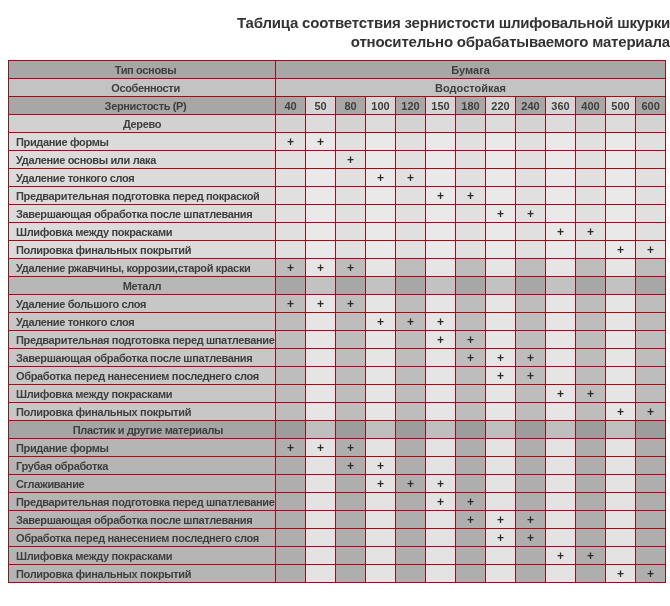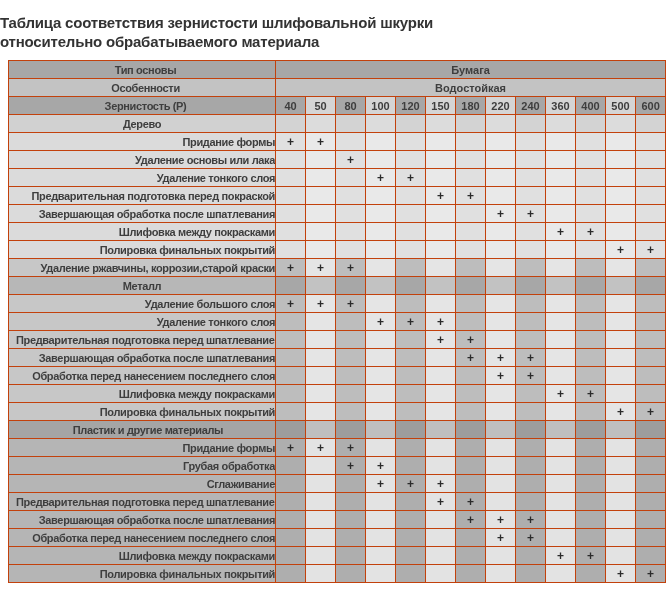--- a/index.html
+++ b/index.html
@@ -3,33 +3,33 @@
 <meta charset="utf-8">
 <title>Grit table</title>
 <style>
   html,body{margin:0;padding:0;}
   body{
     width:670px;height:606px;background:#ffffff;overflow:hidden;
     font-family:"Liberation Sans","DejaVu Sans",sans-serif;
     -webkit-font-smoothing:antialiased;
   }
   .title{
-    padding-top:13px;text-align:left;font-weight:bold;
+    padding-top:13px;text-align:right;font-weight:bold;
     font-size:15px;line-height:19px;color:#333333;letter-spacing:-0.2px;
   }
   table.grit-table{
     border-collapse:separate;border-spacing:1px;table-layout:fixed;
-    margin:9px 0 0 8px;width:657px;background:#c2410c;
+    margin:9px 0 0 8px;width:657px;background:#7f1d1d;
   }
   td{
     height:17px;padding:0;overflow:hidden;white-space:nowrap;
     font-size:11px;font-weight:bold;color:var(--text);
     vertical-align:middle;
   }
-  td.label{text-align:right;padding-left:7px;letter-spacing:-0.35px;}
+  td.label{text-align:left;padding-left:7px;letter-spacing:-0.35px;}
   td.center{text-align:center;}
   td.gcell{text-align:center;}
   td.hdr-dark{background:var(--header-dark);}
   td.hdr-light{background:var(--header-light);}
   td.grit-dark{background:var(--header-dark);}
   td.grit-light{background:var(--grit-cell-light);}
   td.mark{font-size:12px;color:var(--mark);}
 
   
   tr.wood td.label{background:var(--wood-label);}

